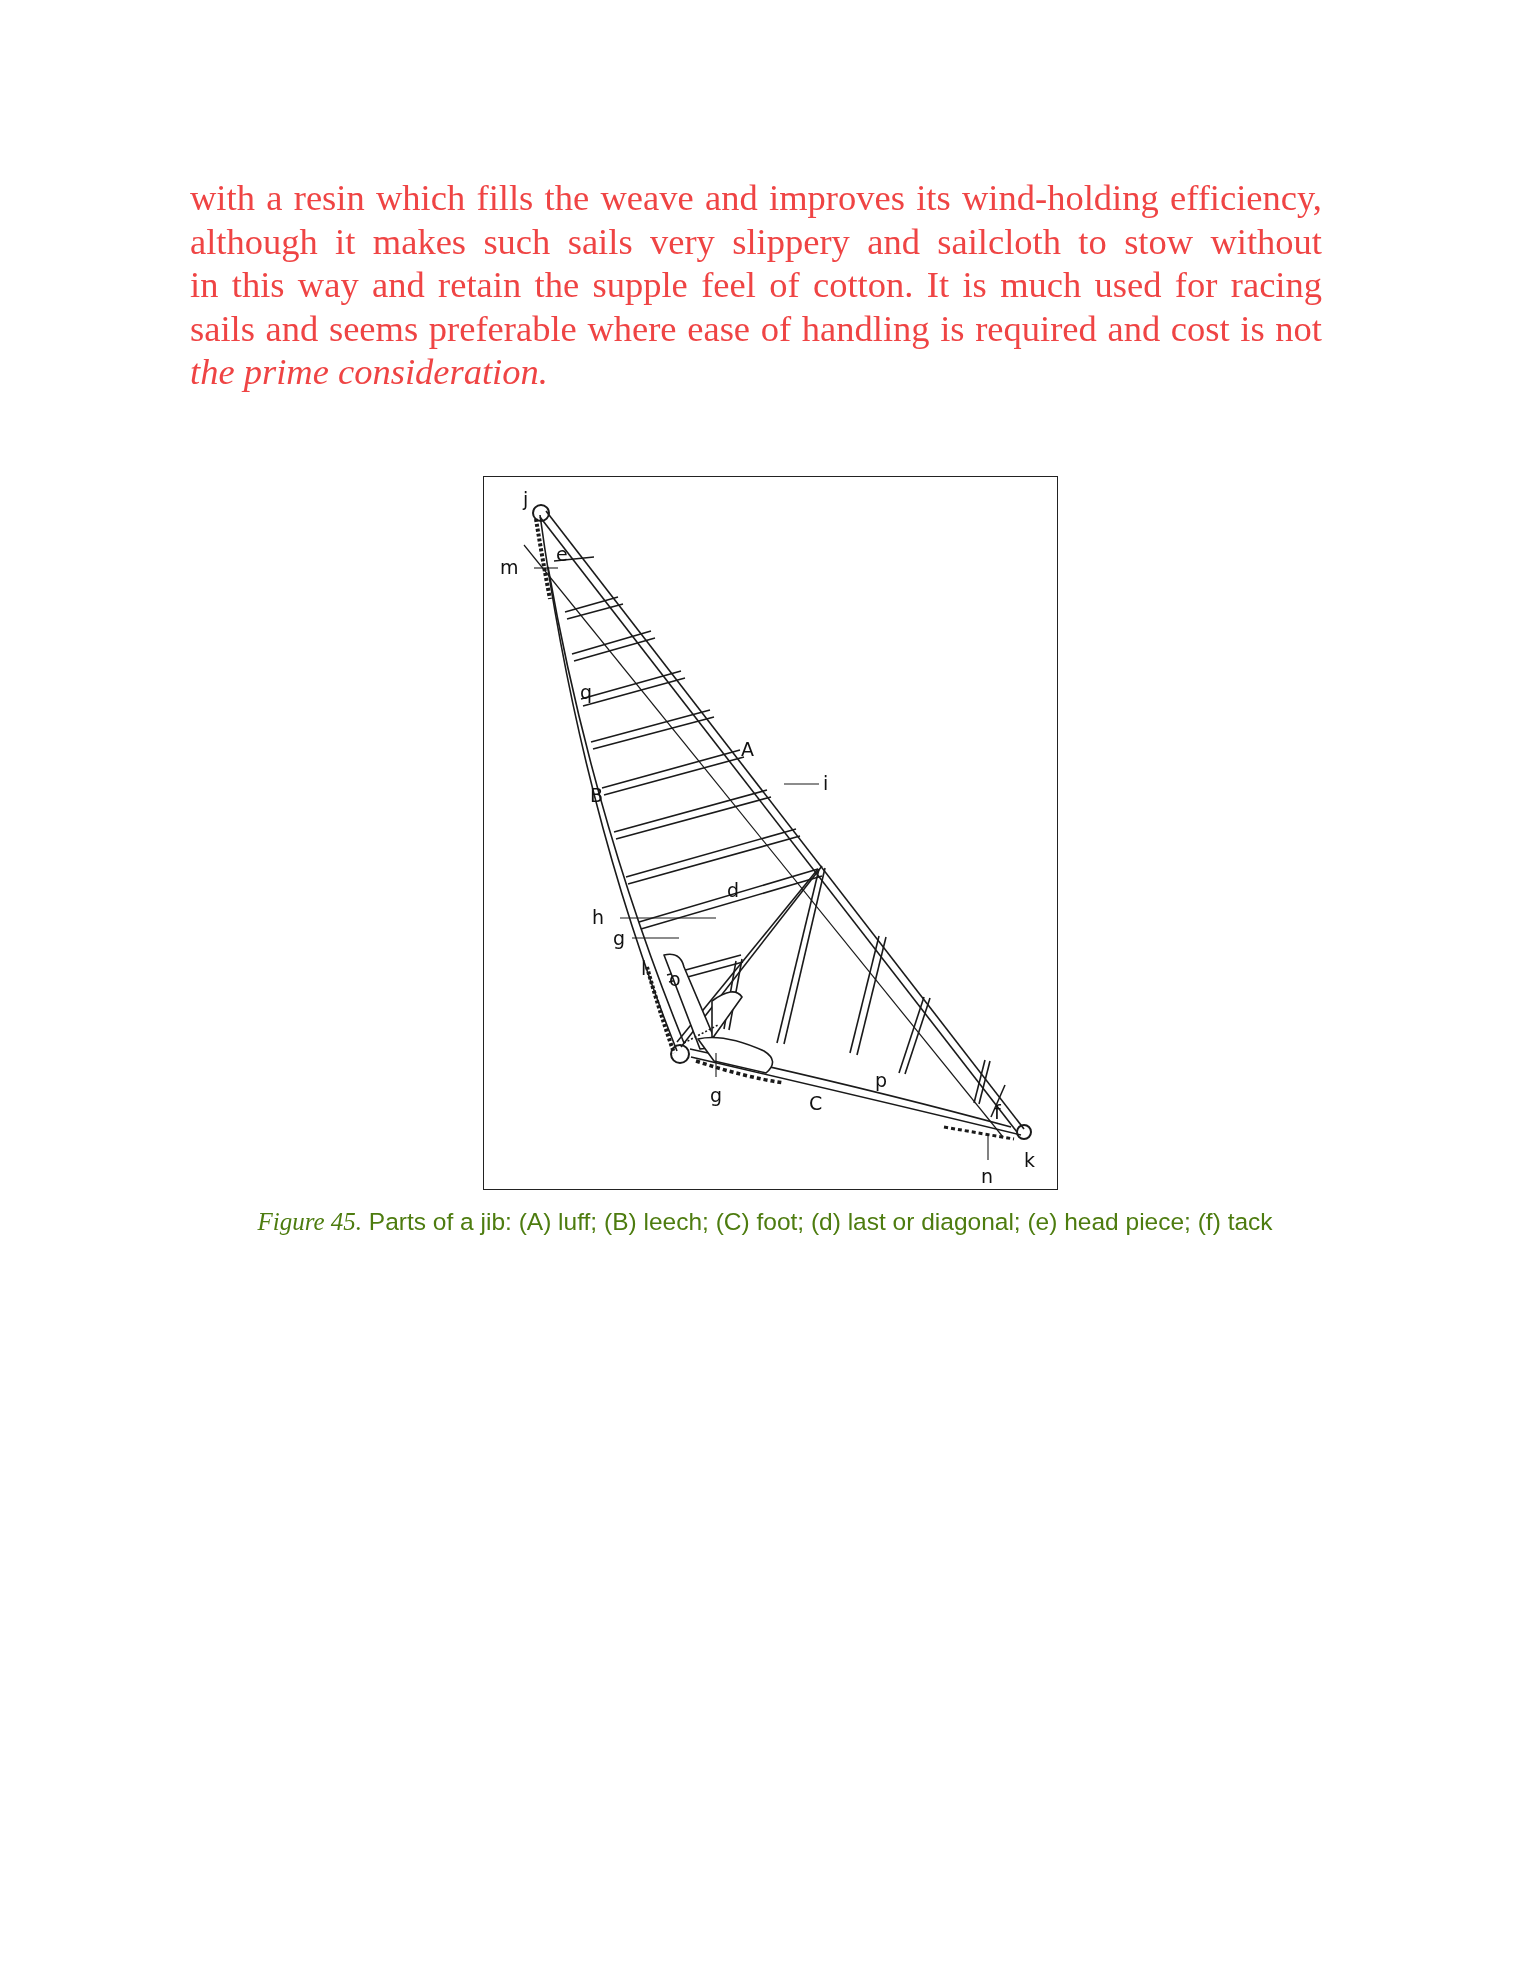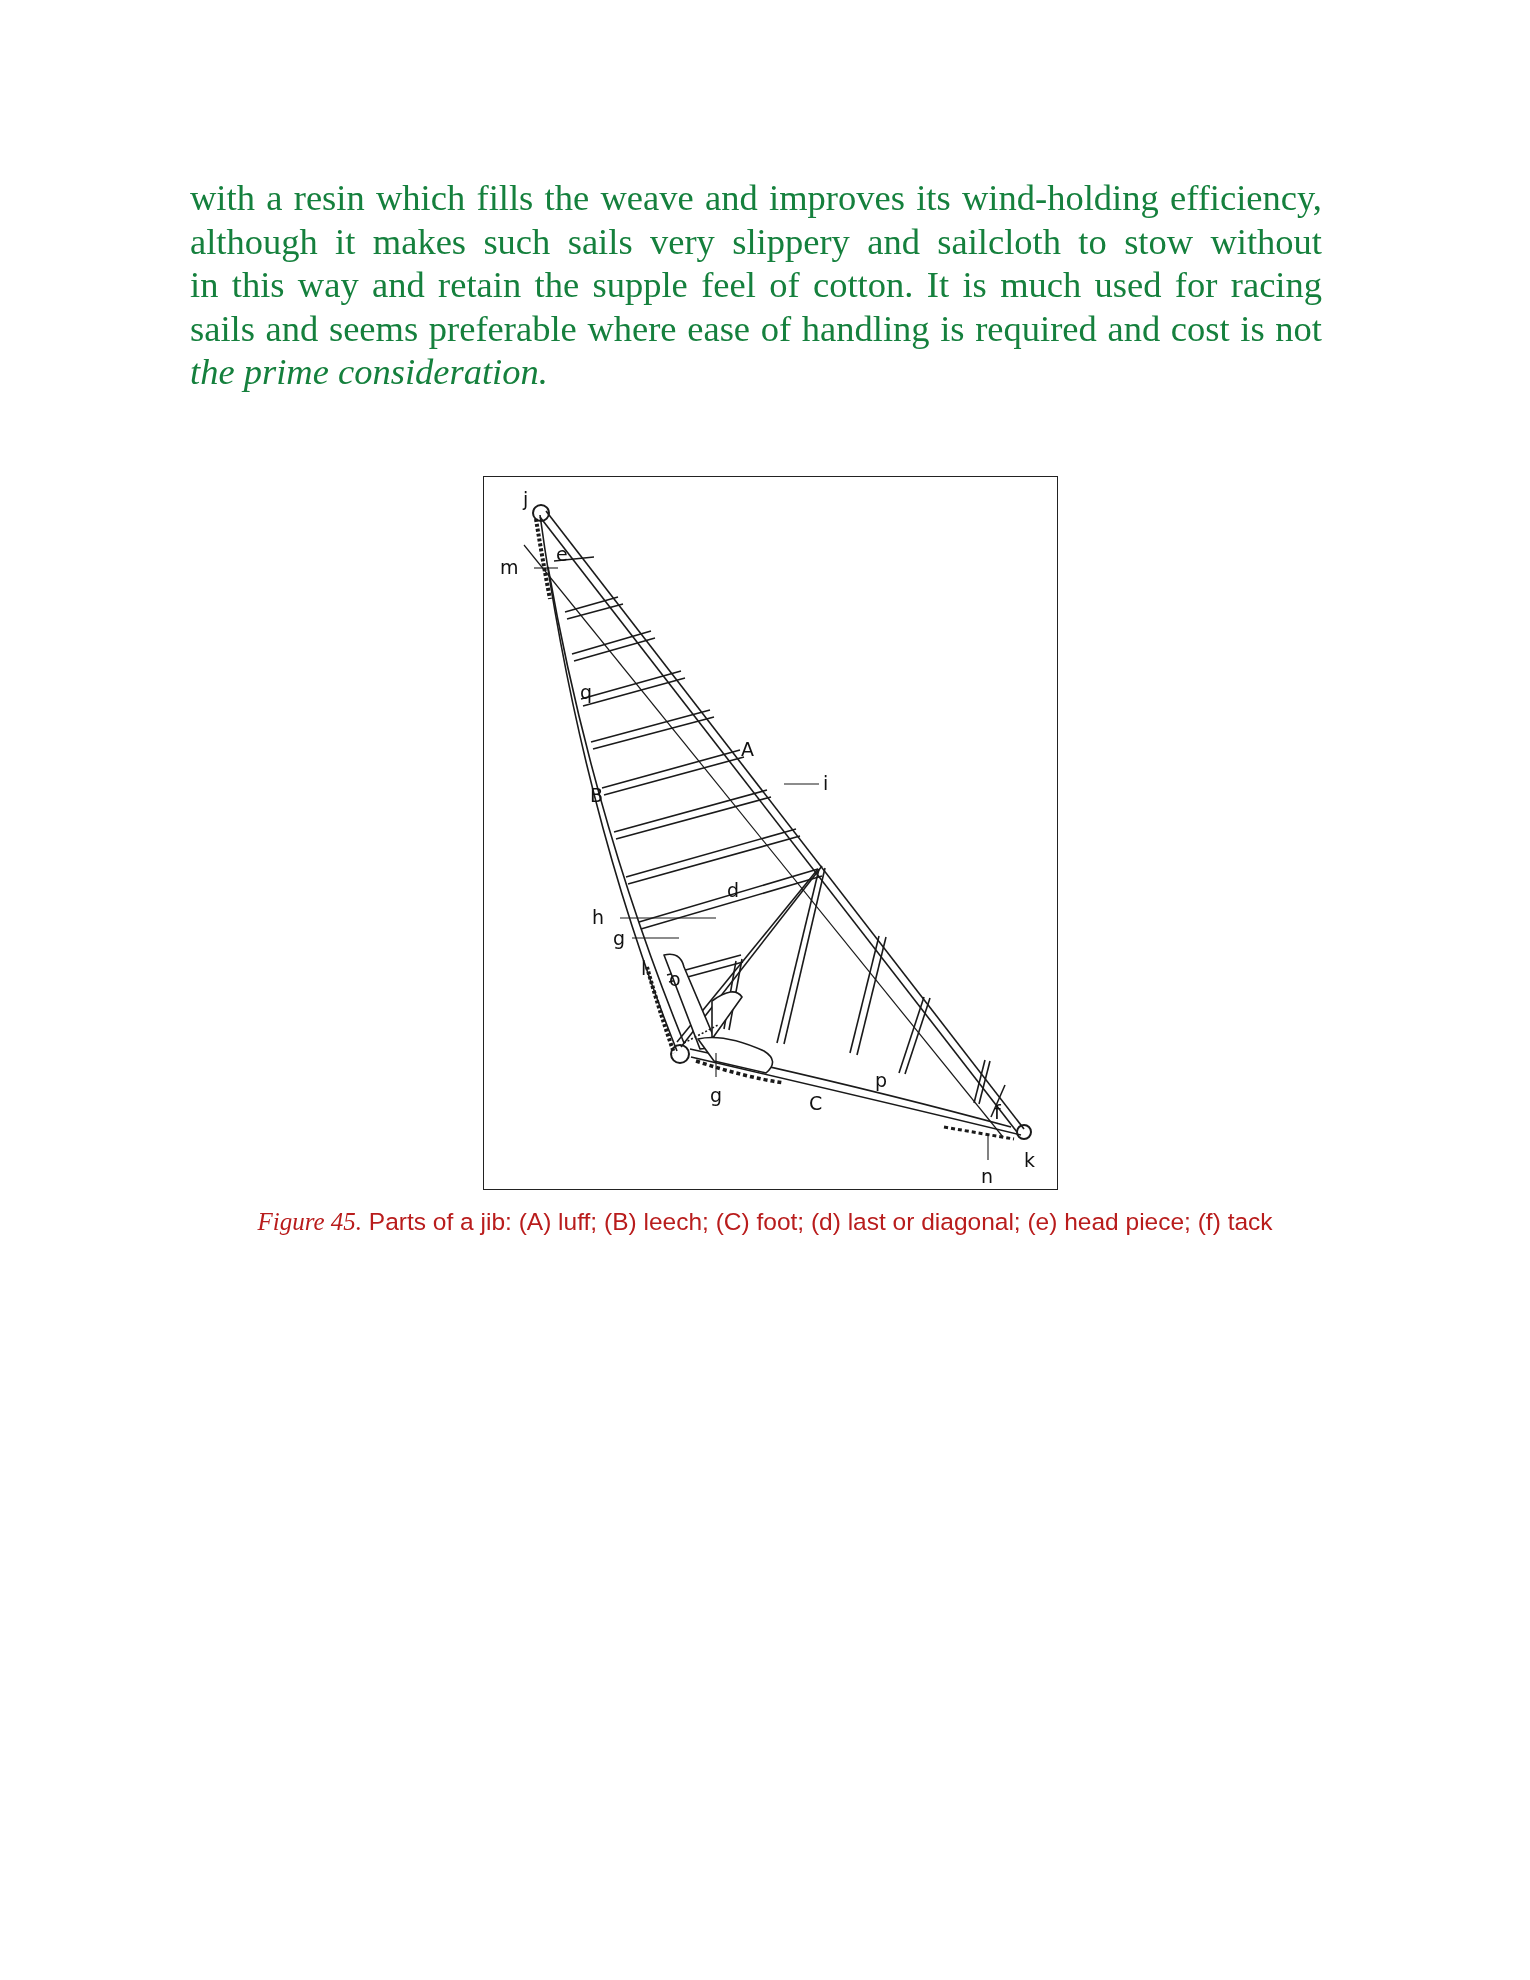--- a/index.html
+++ b/index.html
@@ -1,34 +1,34 @@
 <!DOCTYPE html>
 <html><head>
 <meta charset="utf-8">
 <style>
   html, body { margin: 0; padding: 0; background: #ffffff; }
   body { width: 1530px; height: 1980px; position: relative; overflow: hidden; }
   .page { position: absolute; left: 0; top: 0; width: 1530px; height: 1980px; background: #fff; }
   .body-text {
     position: absolute; left: 190px; top: 176px; width: 1132px;
     font-family: "Liberation Serif", "DejaVu Serif", serif;
-    font-size: 36.5px; line-height: 43.5px; color: #15803d;
+    font-size: 36.5px; line-height: 43.5px; color: #ef4444;
     text-align: justify; margin: 0;
   }
   .body-text .line { display: block; text-align: justify; text-align-last: justify; white-space: nowrap; }
   .body-text .line.last { text-align-last: left; font-style: italic; }
   .figure {
     position: absolute; left: 483px; top: 476px; width: 575px; height: 714px;
     border: 1.5px solid #222; box-sizing: border-box; background: #fff;
   }
   .figure svg { position: absolute; left: 0; top: 0; }
   .lbl { font-family: "DejaVu Sans", "Liberation Sans", sans-serif; font-size: 19px; fill: #111; }
   .caption {
     position: absolute; left: 190px; top: 1206px; width: 1150px;
-    text-align: center; color: #b91c1c;
+    text-align: center; color: #4d7c0f;
     font-family: "Liberation Sans", "DejaVu Sans", sans-serif;
     font-size: 24.5px; line-height: 32px;
   }
   .caption .fig-no { font-family: "Liberation Serif", "DejaVu Serif", serif; font-style: italic; font-size: 25px; }
 </style>
 </head>
 <body>
 
 <div class="page">
 

